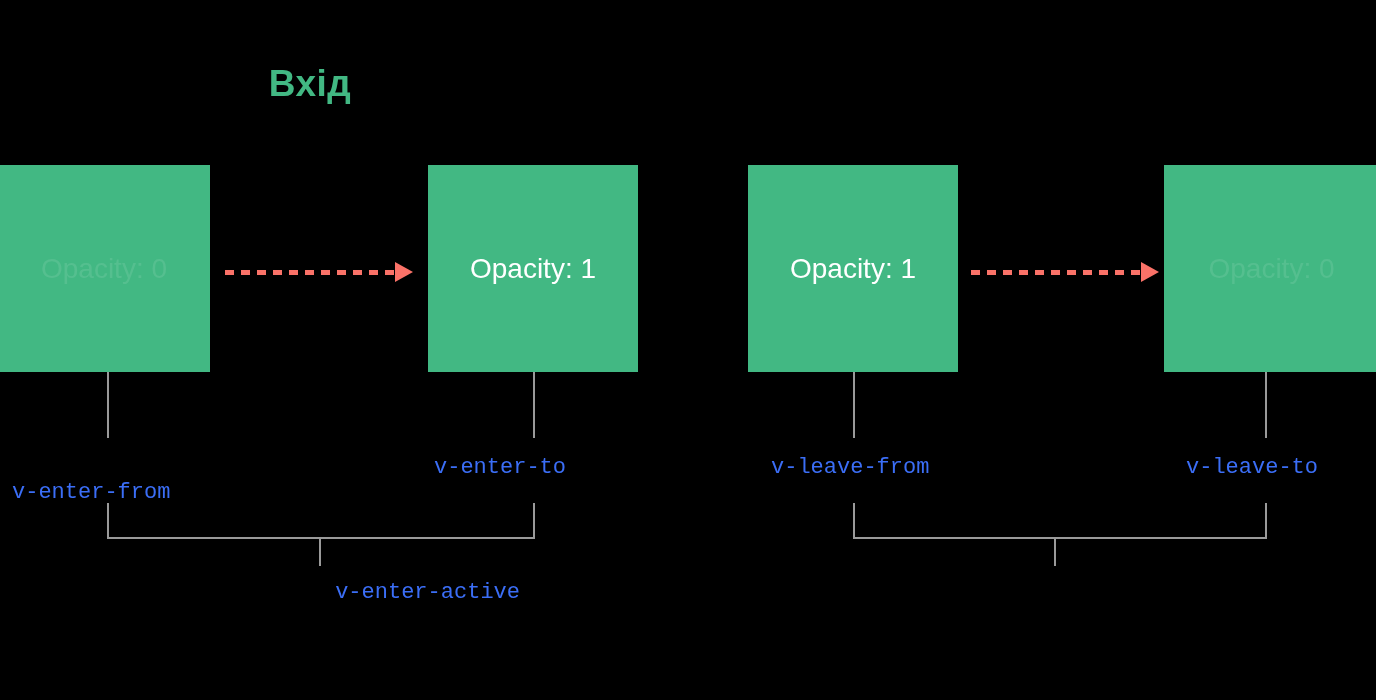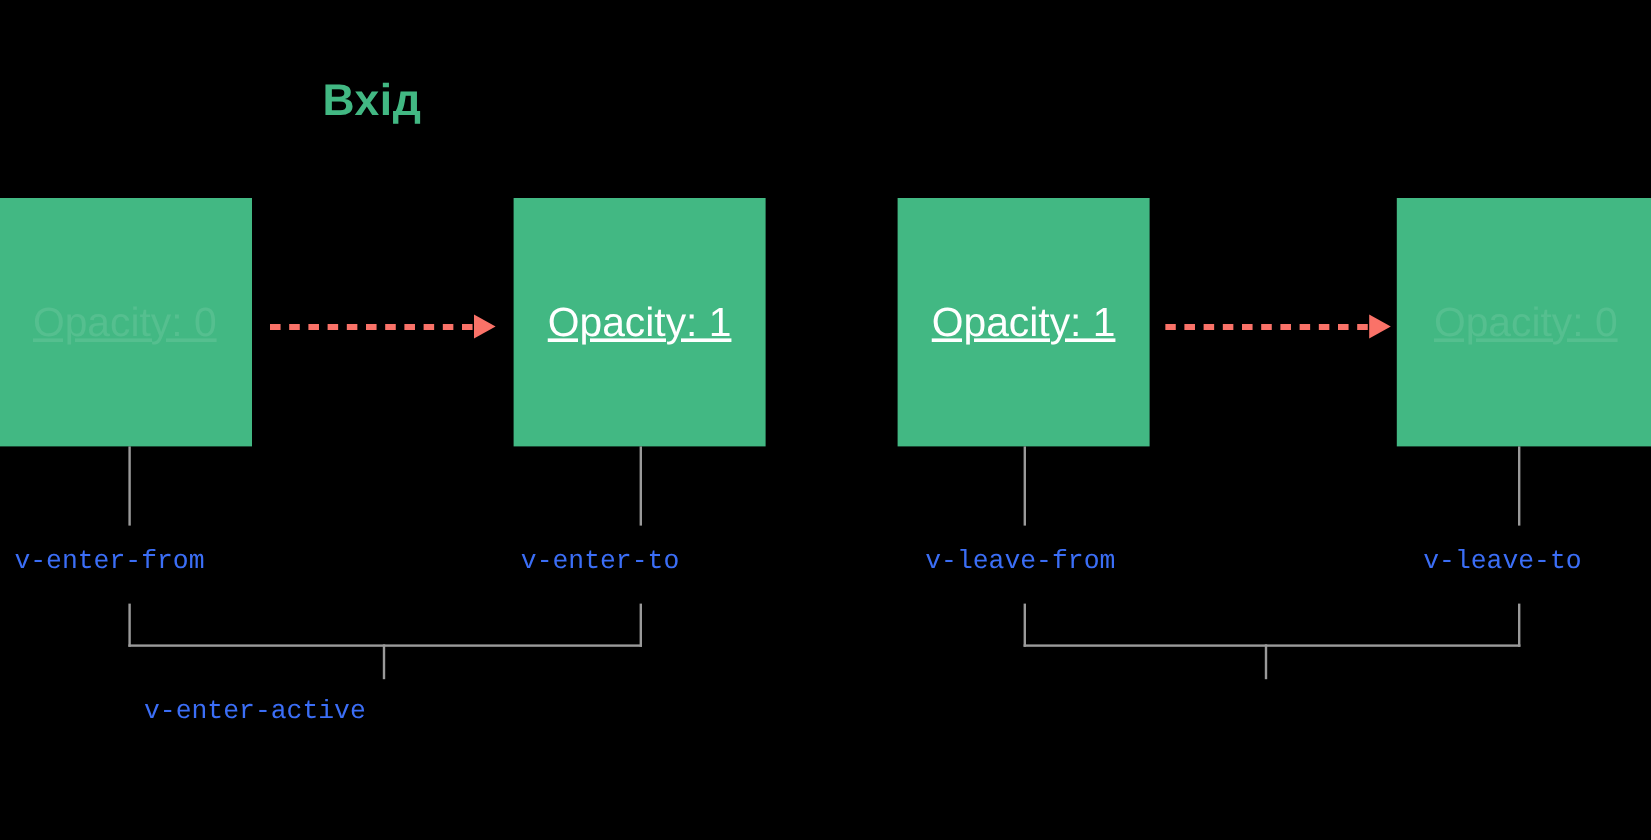--- a/index.html
+++ b/index.html
@@ -19,25 +19,24 @@
 
   .box{
     position:absolute;
     background:#42b883;
     display:flex;
     align-items:center;
     justify-content:center;
   }
   .box .boxlabel{
     font-family:"Liberation Sans",sans-serif;
-    font-size:34px;
+    font-size:28px;
     color:#ffffff;
     white-space:nowrap;
     line-height:1;
-    text-decoration:underline;
   }
   .box.faded .boxlabel{ color:rgba(255,255,255,0.10); }
 
   
   .arrow{position:absolute;height:9px;}
   .arrow .shaft{
     position:absolute;
     left:0; top:2px;
     height:5px;
     background-image:linear-gradient(to right,#fa7268 0 9px,transparent 9px 16px);
@@ -58,21 +57,21 @@
   .hline{position:absolute;height:2px;background:#9a9a9a;}
 
   .codelabel{
     position:absolute;
     font-family:"Liberation Mono",monospace;
     font-size:22px;
     color:#3b6ef6;
     white-space:nowrap;
     line-height:1;
   }
-  .codelabel.center{ text-align:left; }
+  .codelabel.center{ text-align:right; }
 </style>
 </head>
 <body>
 
 <div id="stage">
 
   <div class="title" style="left:190px;top:63px;width:240px;">Вхід</div>
 
   <div class="box faded" style="left:-2px;top:165px;width:212px;height:207px;">
     <span class="boxlabel">Opacity: 0</span>
@@ -83,21 +82,21 @@
     <div class="head" style="left:170px;"></div>
   </div>
 
   <div class="box" style="left:428px;top:165px;width:210px;height:207px;">
     <span class="boxlabel">Opacity: 1</span>
   </div>
 
   <div class="vline" style="left:107px;top:372px;height:66px;"></div>
   <div class="vline" style="left:533px;top:372px;height:66px;"></div>
 
-  <div class="codelabel" style="left:12px;top:457px;">v-enter-from</div>
+  <div class="codelabel" style="left:12px;top:482px;">v-enter-from</div>
   <div class="codelabel" style="left:434px;top:457px;">v-enter-to</div>
 
   <div class="vline" style="left:107px;top:503px;height:36px;"></div>
   <div class="vline" style="left:533px;top:503px;height:36px;"></div>
   <div class="hline" style="left:107px;top:537px;width:428px;"></div>
   <div class="vline" style="left:319px;top:537px;height:29px;"></div>
 
   <div class="codelabel center" style="left:120px;top:582px;width:400px;">v-enter-active</div>
 
 

